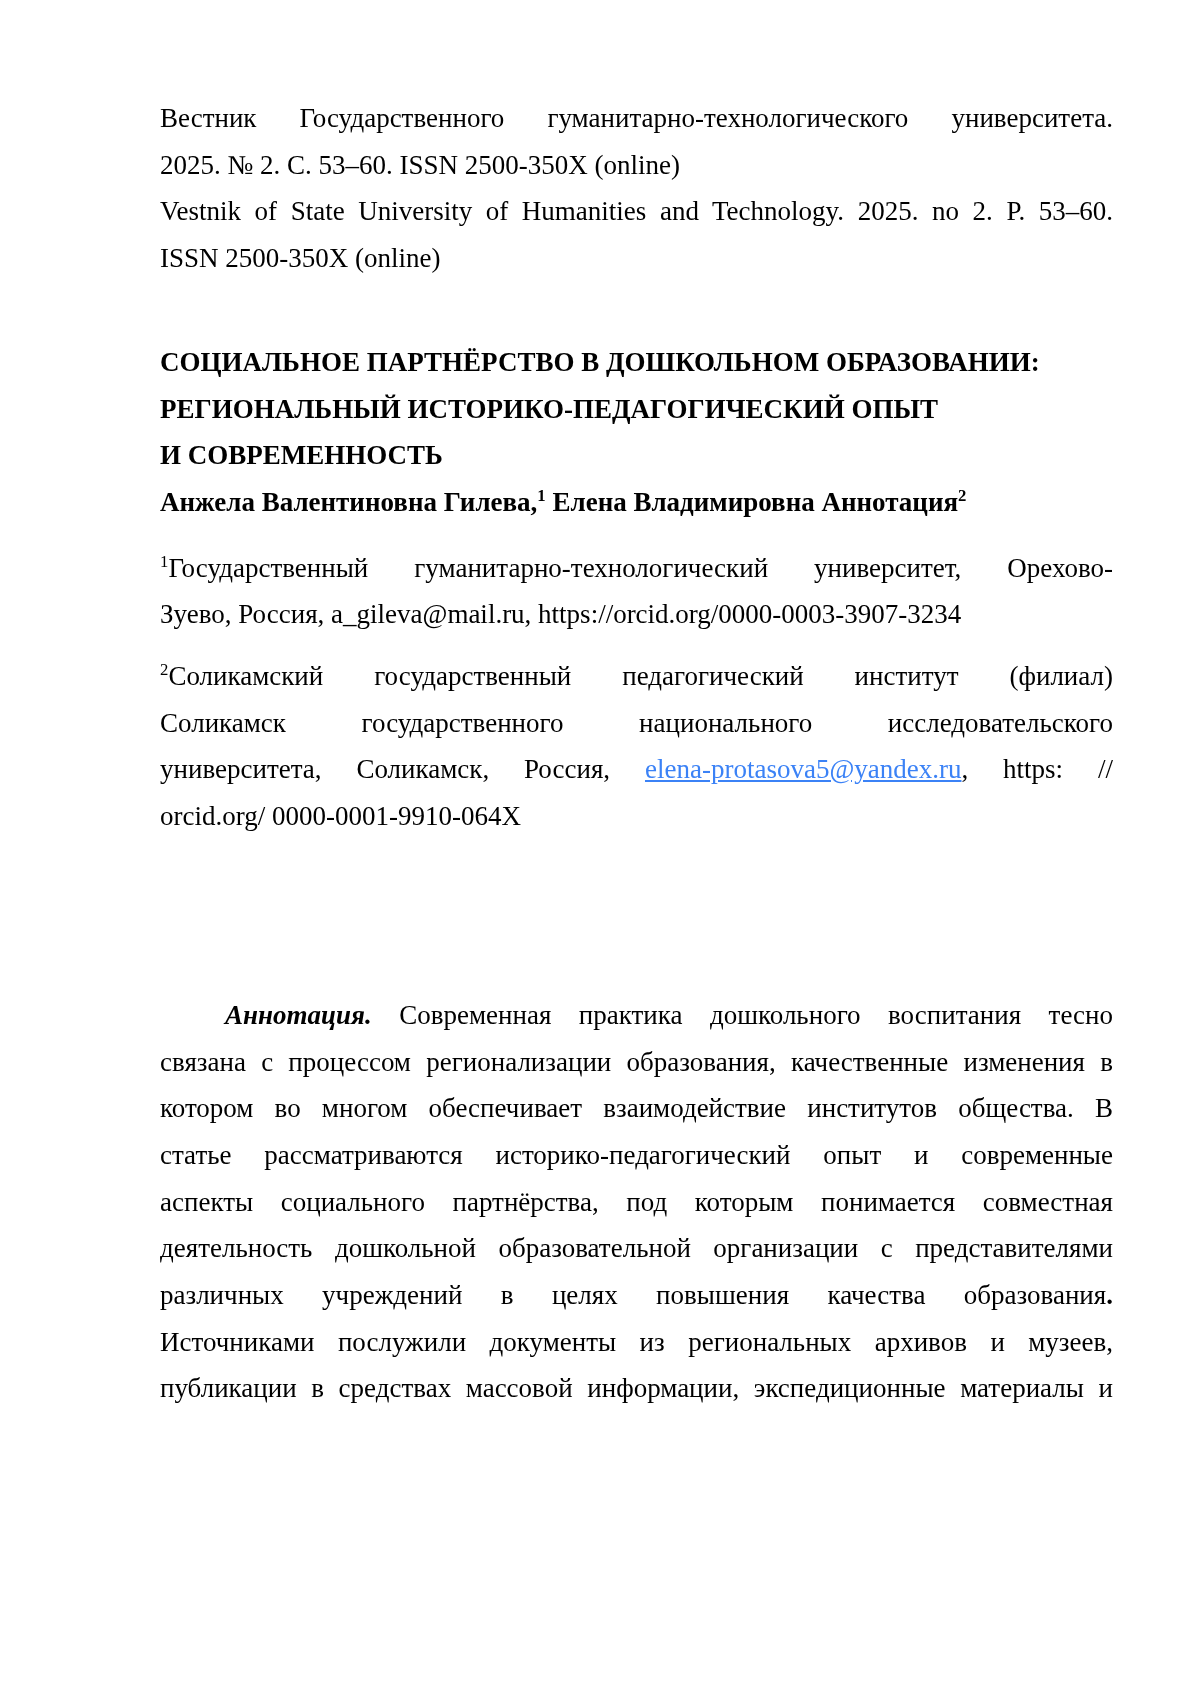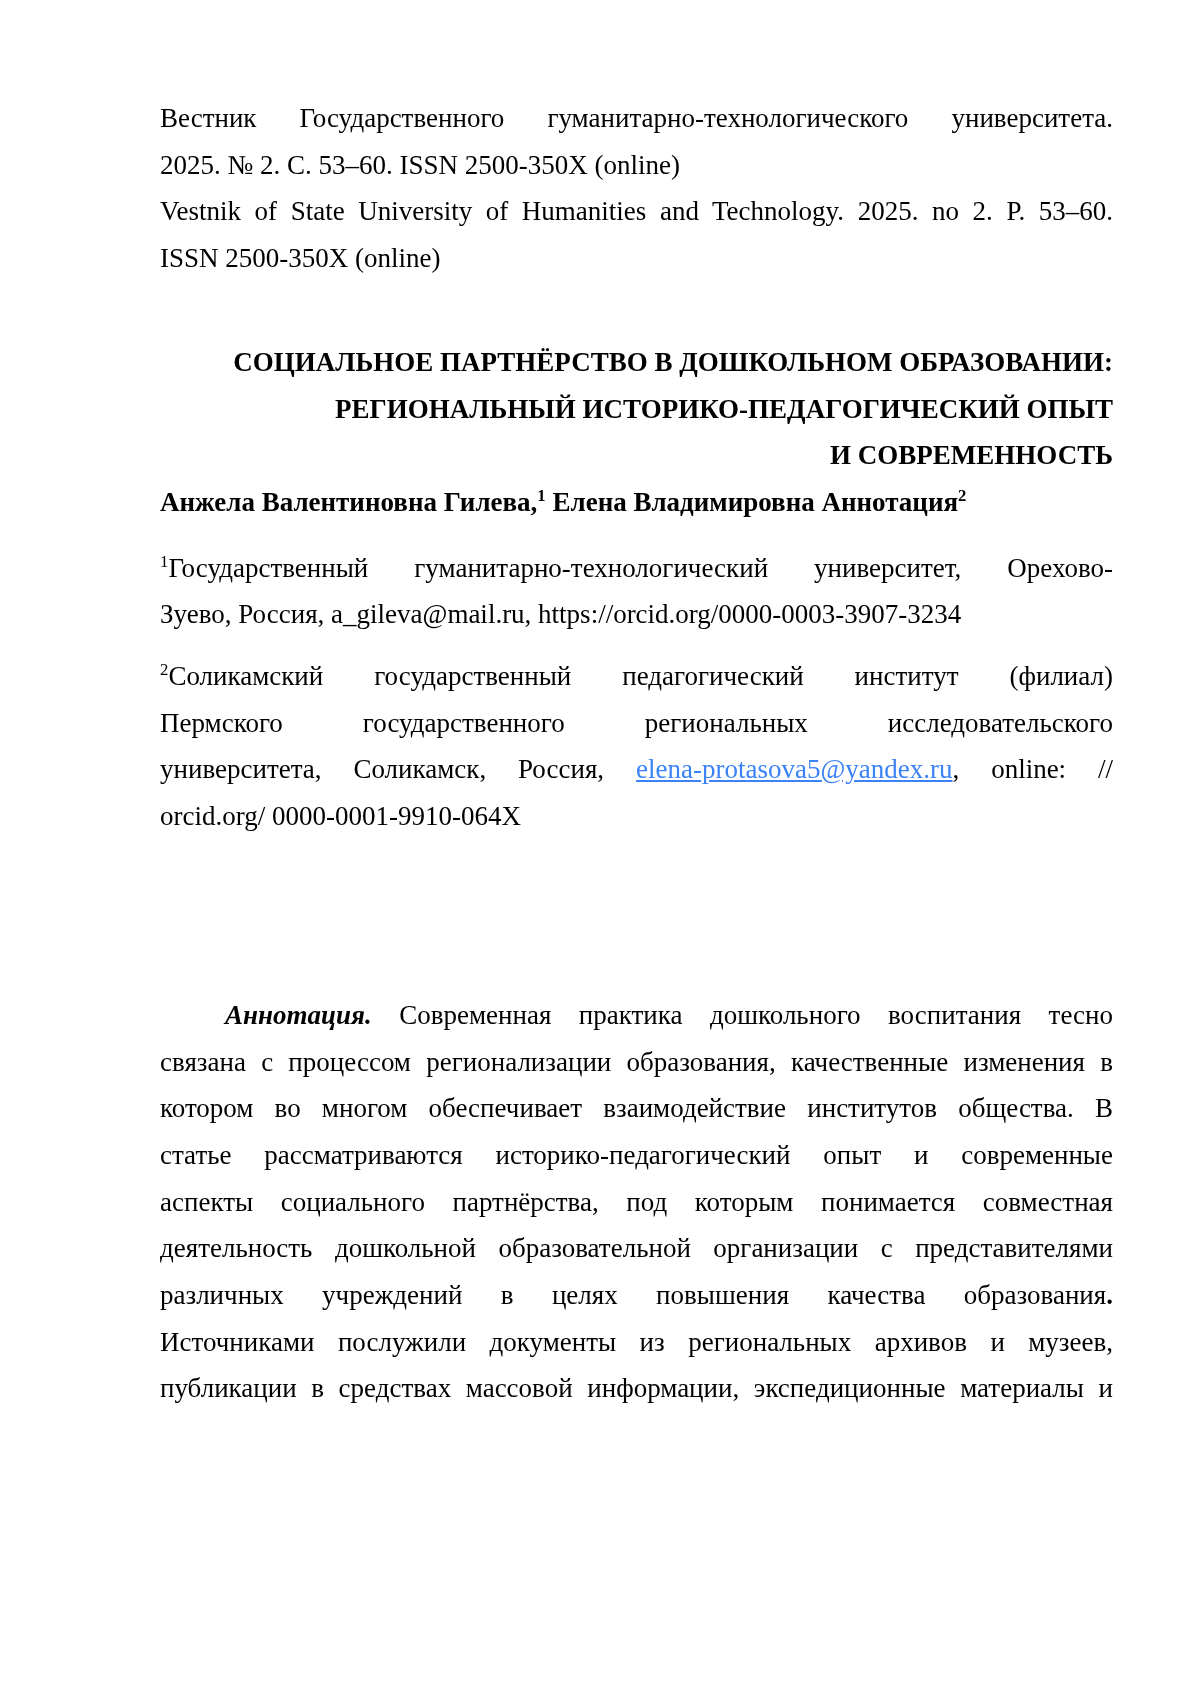--- a/index.html
+++ b/index.html
@@ -24,21 +24,21 @@
     max-height: 47px;
     overflow: hidden;
     white-space: normal;
   }
   .fill {
     text-align: justify;
     text-align-last: justify;
     -moz-text-align-last: justify;
   }
   .center {
-    text-align: right;
+    text-align: left;
     white-space: nowrap;
     font-family: Liberation Serif, serif;
   }
   .bold { font-weight: bold; }
   .bolditalic { font-weight: bold; font-style: italic; }
   sup {
     font-size: 0.62em;
     line-height: 0;
     vertical-align: super;
   }
@@ -80,22 +80,22 @@
     <span>Анжела Валентиновна Гилева,</span><sup>1</sup><span> Елена Владимировна Аннотация</span><sup>2</sup>
   </div>
 
   <div class="gap-aff1">
     <div class="ln fill"><sup>1</sup><span>Государственный гуманитарно-технологический университет, Орехово-</span></div>
     <div class="ln">Зуево, Россия, a_gileva@mail.ru, https://orcid.org/0000-0003-3907-3234</div>
   </div>
 
   <div class="gap-aff2">
     <div class="ln fill"><sup>2</sup><span>Соликамский государственный педагогический институт (филиал)</span></div>
-    <div class="ln fill">Пермского государственного региональных исследовательского</div>
-    <div class="ln fill"><span>университета, Соликамск, Россия, </span><a class="link">elena-protasova5@yandex.ru</a><span>, online: //</span></div>
+    <div class="ln fill">Соликамск государственного национального исследовательского</div>
+    <div class="ln fill"><span>университета, Соликамск, Россия, </span><a class="link">elena-protasova5@yandex.ru</a><span>, https: //</span></div>
     <div class="ln">orcid.org/ 0000-0001-9910-064X</div>
   </div>
 
   <div class="gap-abstract">
     <div class="ln fill indent"><span class="bolditalic">Аннотация.</span><span> Современная практика дошкольного воспитания тесно</span></div>
     <div class="ln fill">связана с процессом регионализации образования, качественные изменения в</div>
     <div class="ln fill">котором во многом обеспечивает взаимодействие институтов общества. В</div>
     <div class="ln fill">статье рассматриваются историко-педагогический опыт и современные</div>
     <div class="ln fill">аспекты социального партнёрства, под которым понимается совместная</div>
     <div class="ln fill">деятельность дошкольной образовательной организации с представителями</div>

